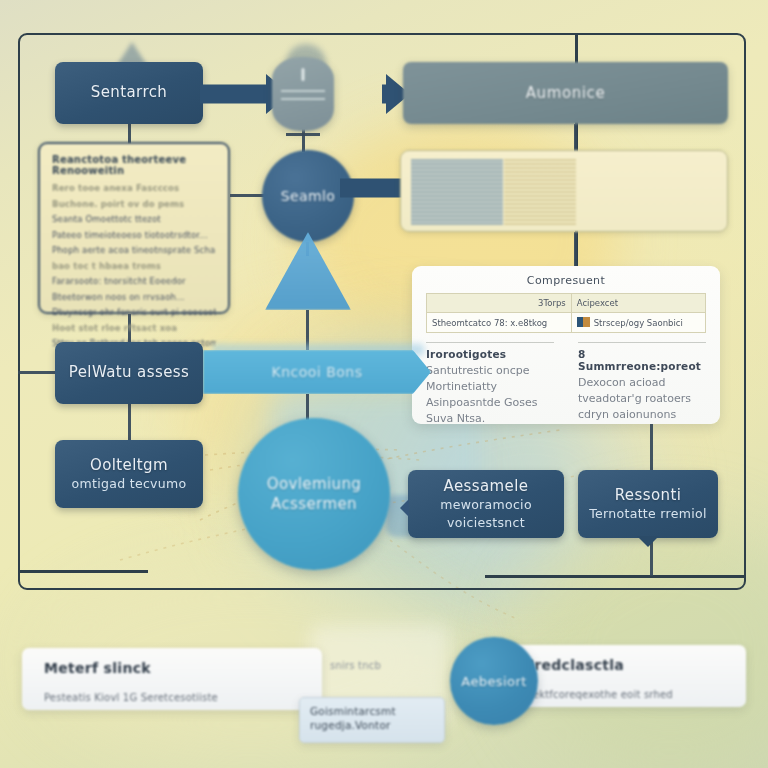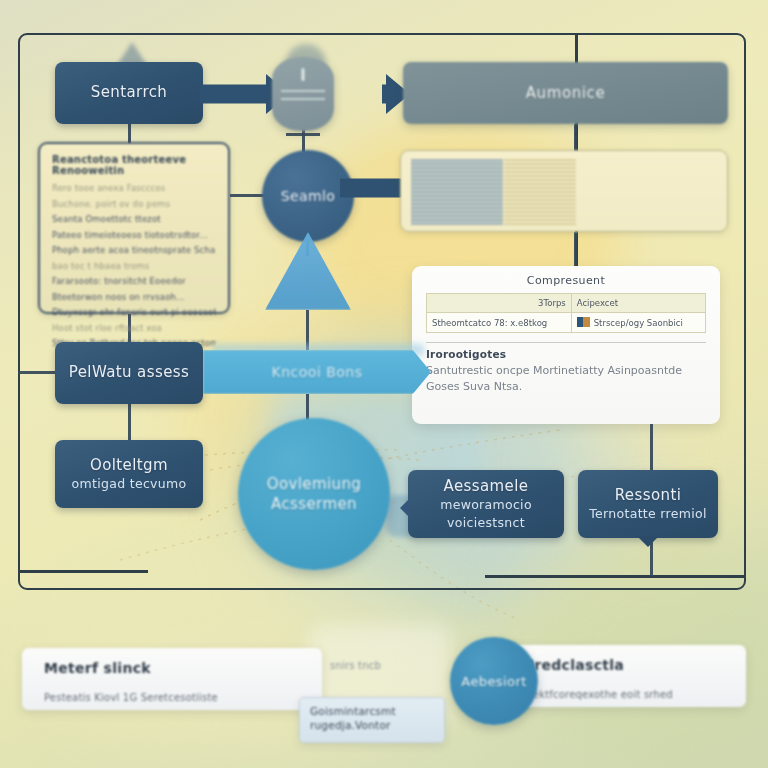--- a/index.html
+++ b/index.html
@@ -239,21 +239,21 @@
     margin-bottom: 7px;
   }
   #list-panel .lp-row {
     font-size: 8.5px;
     color: #5a6272;
     letter-spacing: 0.15px;
     margin-bottom: 5.5px;
     white-space: nowrap;
     overflow: hidden;
   }
-  #list-panel .lp-row.muted { color: #9a9a82; }
+  #list-panel .lp-row.muted { color: #9a9a82; font-weight: bold; }
   #list-panel .lp-row.strong { color: #4a5464; }
 
   
   #stripe-panel {
     position: absolute;
     left: 400px; top: 150px;
     width: 328px; height: 82px;
     box-sizing: border-box;
     border: 1.5px solid #b8b78c;
     border-radius: 9px;
@@ -656,20 +656,24 @@
             <span class="chip"></span><span>Strscep/ogy Saonbici</span>
           </td>
         </tr>
       </tbody>
     </table>
     <div class="cols">
       <div class="col">
         <div class="h">Irorootigotes</div>
         <div class="d">Santutrestic oncpe Mortinetiatty Asinpoasntde Goses Suva Ntsa.</div>
       </div>
+      <div class="col">
+        <div class="h">8 Summrreone:poreot</div>
+        <div class="d">Dexocon acioad tveadotar'g roatoers cdryn oaionunons</div>
+      </div>
     </div>
   </div>
 
   <div class="node" id="n-preview">
     <div class="t1">PelWatu assess</div>
   </div>
 
   <div id="chevron-shadow"></div>
   <div id="chevron-bar">
     <span>Kncooi Bons</span>

